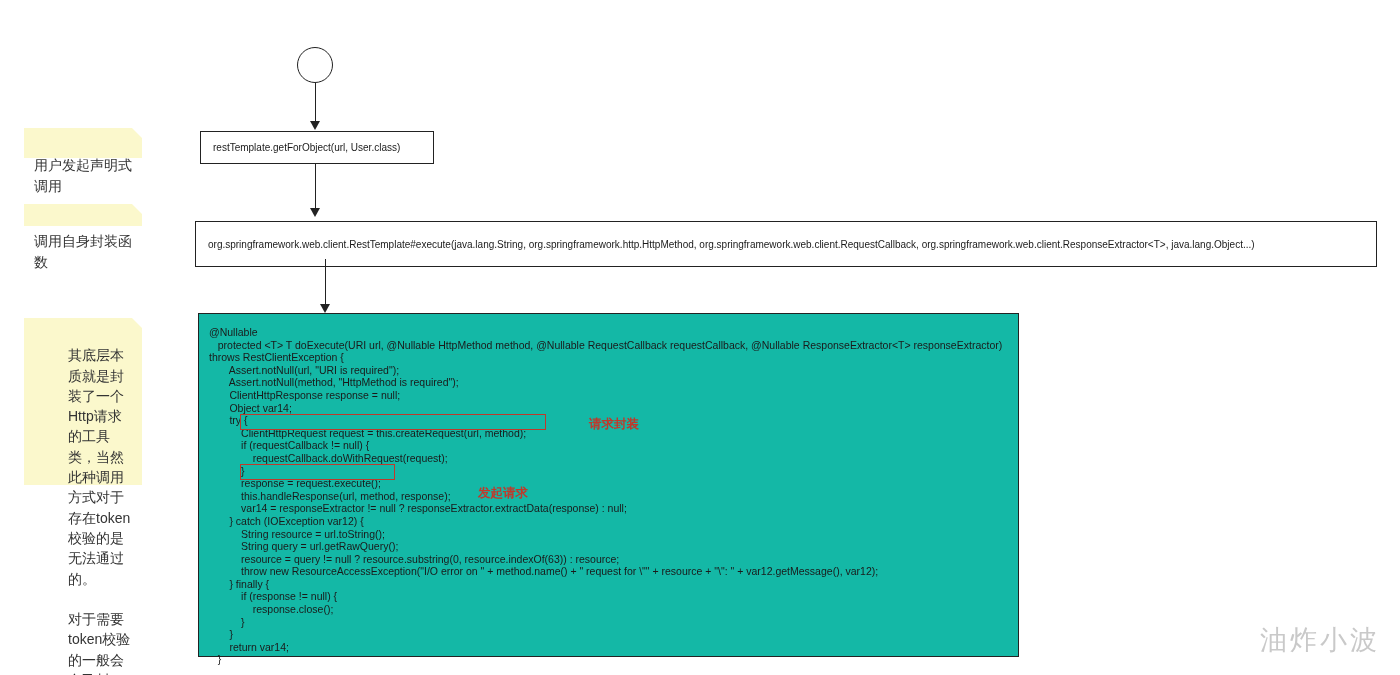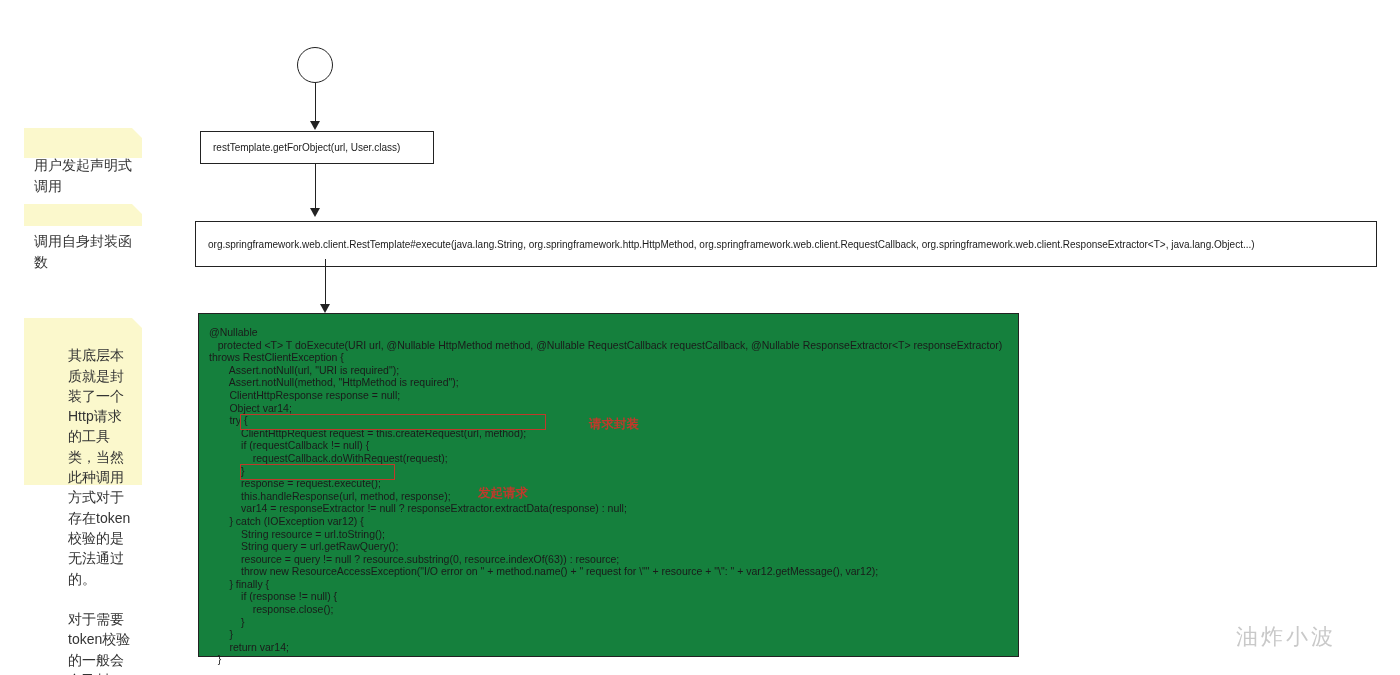--- a/index.html
+++ b/index.html
@@ -77,21 +77,21 @@
     height: 0;
     border-left: 5px solid transparent;
     border-right: 5px solid transparent;
     border-top: 9px solid #222222;
   }
 
   
   .code-box {
     position: absolute;
     border: 1.3px solid #222222;
-    background: #15803d;
+    background: #14b8a6;
     box-sizing: border-box;
     padding: 12px 0 9px 0;
   }
   .code-pre {
     margin: 0;
     padding: 0 10px;
     font-family: "Liberation Sans", sans-serif;
     font-size: 10.5px;
     line-height: 12.6px;
     color: #1a1a1a;
@@ -109,24 +109,25 @@
     color: #c0392b;
     font-size: 12.5px;
     font-weight: bold;
     white-space: nowrap;
   }
 
   
   .watermark {
     position: absolute;
     color: #c9c9c9;
-    font-size: 22px;
+    font-size: 27px;
     letter-spacing: 3px;
     white-space: nowrap;
     user-select: none;
+    margin-left: 24px;
   }
 </style>
 </head>
 <body>
 
 <div id="canvas">
 
   <div class="note" style="left:24px; top:128px; width:118px; height:30px;">
     <span>用户发起声明式调用</span>
     <span class="note-corner-top"></span>

